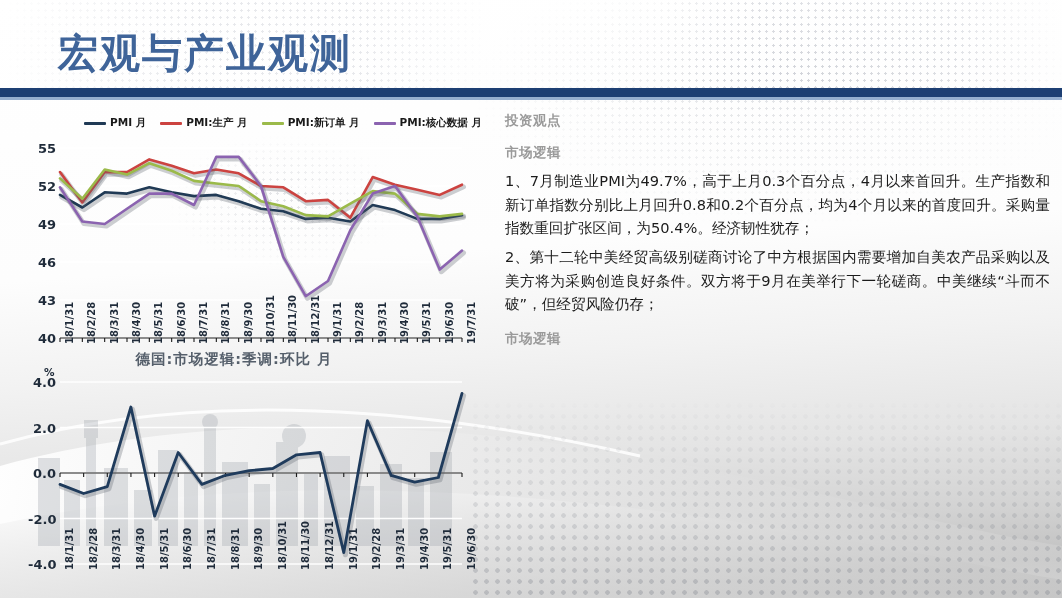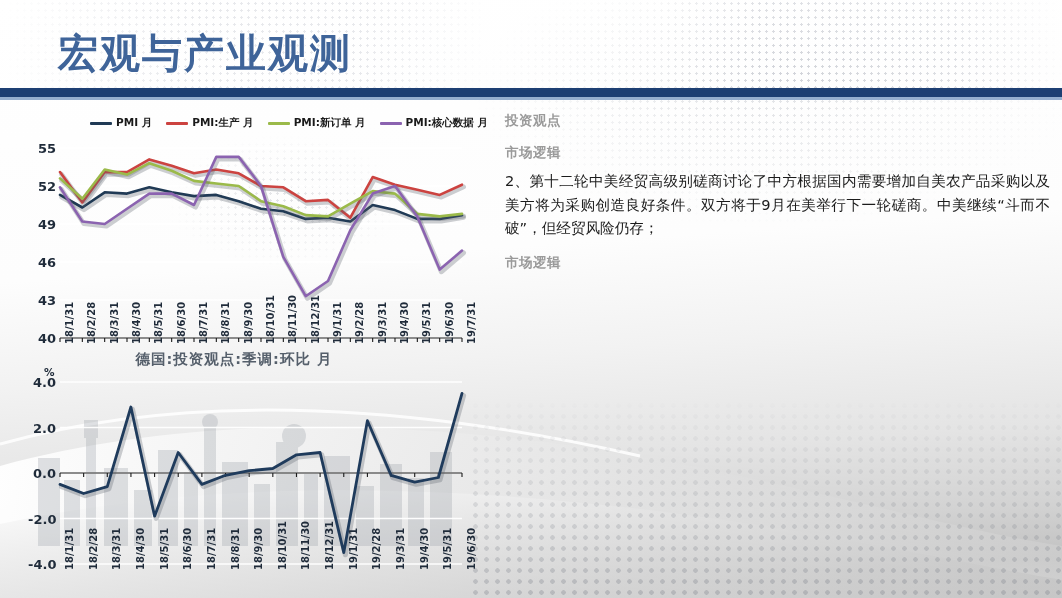--- a/index.html
+++ b/index.html
@@ -56,21 +56,21 @@
     font-size:40px;font-weight:bold;color:#3f6499;letter-spacing:2px;
     font-family:"DejaVu Sans","Liberation Sans",sans-serif;
     text-shadow:1px 1px 0 rgba(255,255,255,.8);
   }
   .title-rule{position:absolute;left:0;top:88px;width:100%;height:9px;background:#1d3f73;}
   .title-rule-lo{position:absolute;left:0;top:97px;width:100%;height:3px;background:#3f6ea8;opacity:.55;}
 
   
   .chart-col{position:absolute;left:0;top:104px;width:480px;height:494px;}
 
-  .legend{position:absolute;left:90px;top:12px;display:flex;gap:14px;align-items:center;}
+  .legend{position:absolute;left:84px;top:12px;display:flex;gap:14px;align-items:center;}
   .leg-item{display:flex;align-items:center;gap:4px;}
   .leg-swatch{width:22px;height:3px;display:inline-block;border-radius:1px;}
   .leg-label{font-size:10.5px;color:#1a1a1a;font-weight:bold;white-space:nowrap;
     font-family:"DejaVu Sans","Liberation Sans",sans-serif;}
 
   .plot{position:absolute;}
   .ytick{position:absolute;font-size:13px;font-weight:bold;color:#1f2b3a;text-align:right;width:26px;
     font-family:"DejaVu Sans","Liberation Sans",sans-serif;}
   .xtick{position:absolute;font-size:10px;font-weight:bold;color:#1f2b3a;
     transform:rotate(-90deg);transform-origin:left top;white-space:nowrap;
@@ -208,21 +208,21 @@
           <path d="M34.0,52.9 L56.3,65.5 L78.7,50.3 L101.0,51.6 L123.3,45.3 L145.7,50.3 L168.0,54.1 L190.3,52.9 L212.7,59.2 L235.0,66.8 L257.3,69.3 L279.7,76.9 L302.0,75.7 L324.3,79.5 L346.7,63.0 L369.0,68.1 L391.3,76.9 L413.7,76.9 L436.0,73.1" fill="none" stroke="rgba(90,95,105,.30)" stroke-width="4.800000000000001" transform="translate(1.6,2.2)" stroke-linejoin="round" stroke-linecap="round"></path>
           <path d="M34.0,52.9 L56.3,65.5 L78.7,50.3 L101.0,51.6 L123.3,45.3 L145.7,50.3 L168.0,54.1 L190.3,52.9 L212.7,59.2 L235.0,66.8 L257.3,69.3 L279.7,76.9 L302.0,75.7 L324.3,79.5 L346.7,63.0 L369.0,68.1 L391.3,76.9 L413.7,76.9 L436.0,73.1" fill="none" stroke="#203a55" stroke-width="2.6" stroke-linejoin="round" stroke-linecap="round"></path>
           <path d="M34.0,30.1 L56.3,60.5 L78.7,30.1 L101.0,30.1 L123.3,17.4 L145.7,23.7 L168.0,31.3 L190.3,27.5 L212.7,31.3 L235.0,44.0 L257.3,45.3 L279.7,59.2 L302.0,57.9 L324.3,75.7 L346.7,35.1 L369.0,42.7 L391.3,47.8 L413.7,52.9 L436.0,42.7" fill="none" stroke="rgba(90,95,105,.30)" stroke-width="4.800000000000001" transform="translate(1.6,2.2)" stroke-linejoin="round" stroke-linecap="round"></path>
           <path d="M34.0,30.1 L56.3,60.5 L78.7,30.1 L101.0,30.1 L123.3,17.4 L145.7,23.7 L168.0,31.3 L190.3,27.5 L212.7,31.3 L235.0,44.0 L257.3,45.3 L279.7,59.2 L302.0,57.9 L324.3,75.7 L346.7,35.1 L369.0,42.7 L391.3,47.8 L413.7,52.9 L436.0,42.7" fill="none" stroke="#cc4340" stroke-width="2.6" stroke-linejoin="round" stroke-linecap="round"></path>
           <path d="M34.0,36.4 L56.3,56.7 L78.7,27.5 L101.0,32.6 L123.3,21.2 L145.7,28.8 L168.0,38.9 L190.3,41.5 L212.7,44.0 L235.0,59.2 L257.3,64.3 L279.7,73.1 L302.0,74.4 L324.3,61.7 L346.7,49.1 L369.0,51.6 L391.3,71.9 L413.7,74.4 L436.0,71.9" fill="none" stroke="rgba(90,95,105,.30)" stroke-width="4.800000000000001" transform="translate(1.6,2.2)" stroke-linejoin="round" stroke-linecap="round"></path>
           <path d="M34.0,36.4 L56.3,56.7 L78.7,27.5 L101.0,32.6 L123.3,21.2 L145.7,28.8 L168.0,38.9 L190.3,41.5 L212.7,44.0 L235.0,59.2 L257.3,64.3 L279.7,73.1 L302.0,74.4 L324.3,61.7 L346.7,49.1 L369.0,51.6 L391.3,71.9 L413.7,74.4 L436.0,71.9" fill="none" stroke="#9bba4a" stroke-width="2.6" stroke-linejoin="round" stroke-linecap="round"></path>
           <path d="M34.0,45.3 L56.3,79.5 L78.7,82.0 L101.0,66.8 L123.3,51.6 L145.7,51.6 L168.0,63.0 L190.3,14.9 L212.7,14.9 L235.0,44.0 L257.3,114.9 L279.7,154.2 L302.0,139.0 L324.3,88.3 L346.7,51.6 L369.0,44.0 L391.3,74.4 L413.7,127.6 L436.0,108.6" fill="none" stroke="rgba(90,95,105,.30)" stroke-width="4.800000000000001" transform="translate(1.6,2.2)" stroke-linejoin="round" stroke-linecap="round"></path>
           <path d="M34.0,45.3 L56.3,79.5 L78.7,82.0 L101.0,66.8 L123.3,51.6 L145.7,51.6 L168.0,63.0 L190.3,14.9 L212.7,14.9 L235.0,44.0 L257.3,114.9 L279.7,154.2 L302.0,139.0 L324.3,88.3 L346.7,51.6 L369.0,44.0 L391.3,74.4 L413.7,127.6 L436.0,108.6" fill="none" stroke="#8b63b0" stroke-width="2.6" stroke-linejoin="round" stroke-linecap="round"></path>
         </svg><div class="ytick" style="left: 2px; top: 189px; width: 28px;">40</div><div class="ytick" style="left: 2px; top: 151px; width: 28px;">43</div><div class="ytick" style="left: 2px; top: 113px; width: 28px;">46</div><div class="ytick" style="left: 2px; top: 75px; width: 28px;">49</div><div class="ytick" style="left: 2px; top: 37px; width: 28px;">52</div><div class="ytick" style="left: 2px; top: -1px; width: 28px;">55</div><div class="xtick" style="left: 38px; top: 202px;">18/1/31</div><div class="xtick" style="left: 60.3333px; top: 202px;">18/2/28</div><div class="xtick" style="left: 82.6667px; top: 202px;">18/3/31</div><div class="xtick" style="left: 105px; top: 202px;">18/4/30</div><div class="xtick" style="left: 127.333px; top: 202px;">18/5/31</div><div class="xtick" style="left: 149.667px; top: 202px;">18/6/30</div><div class="xtick" style="left: 172px; top: 202px;">18/7/31</div><div class="xtick" style="left: 194.333px; top: 202px;">18/8/31</div><div class="xtick" style="left: 216.667px; top: 202px;">18/9/30</div><div class="xtick" style="left: 239px; top: 202px;">18/10/31</div><div class="xtick" style="left: 261.333px; top: 202px;">18/11/30</div><div class="xtick" style="left: 283.667px; top: 202px;">18/12/31</div><div class="xtick" style="left: 306px; top: 202px;">19/1/31</div><div class="xtick" style="left: 328.333px; top: 202px;">19/2/28</div><div class="xtick" style="left: 350.667px; top: 202px;">19/3/31</div><div class="xtick" style="left: 373px; top: 202px;">19/4/30</div><div class="xtick" style="left: 395.333px; top: 202px;">19/5/31</div><div class="xtick" style="left: 417.667px; top: 202px;">19/6/30</div><div class="xtick" style="left: 440px; top: 202px;">19/7/31</div></div>
 
-    <div class="chart2-title">德国:投资观点:季调:环比 月</div>
+    <div class="chart2-title">德国:市场逻辑:季调:环比 月</div>
     <span class="unit-label" style="left:44px;top:262px;">%</span>
 
     <div class="plot" id="plot2" style="left:26px;top:272px;width:442px;height:192px;"><svg width="442" height="192">
           <line x1="34" x2="436" y1="188" y2="188" stroke="#ffffff" stroke-width="1.4" stroke-opacity=".95"></line>
           <line x1="34" x2="436" y1="142.5" y2="142.5" stroke="#ffffff" stroke-width="1.4" stroke-opacity=".95"></line>
           <line x1="34" x2="436" y1="97" y2="97" stroke="#ffffff" stroke-width="1.4" stroke-opacity=".95"></line>
           <line x1="34" x2="436" y1="51.5" y2="51.5" stroke="#ffffff" stroke-width="1.4" stroke-opacity=".95"></line>
           <line x1="34" x2="436" y1="6" y2="6" stroke="#ffffff" stroke-width="1.4" stroke-opacity=".95"></line>
           <line x1="34" x2="436" y1="97" y2="97" stroke="#1a1a1a" stroke-width="1.2"></line>
           <line x1="34" x2="34" y1="97" y2="101" stroke="#1a1a1a" stroke-width="1.1"></line>
@@ -248,20 +248,21 @@
         </svg><div class="ytick" style="left: 2px; top: 181px; width: 28px;">-4.0</div><div class="ytick" style="left: 2px; top: 135.5px; width: 28px;">-2.0</div><div class="ytick" style="left: 2px; top: 90px; width: 28px;">0.0</div><div class="ytick" style="left: 2px; top: 44.5px; width: 28px;">2.0</div><div class="ytick" style="left: 2px; top: -1px; width: 28px;">4.0</div><div class="xtick" style="left: 38px; top: 194px;">18/1/31</div><div class="xtick" style="left: 61.6471px; top: 194px;">18/2/28</div><div class="xtick" style="left: 85.2941px; top: 194px;">18/3/31</div><div class="xtick" style="left: 108.941px; top: 194px;">18/4/30</div><div class="xtick" style="left: 132.588px; top: 194px;">18/5/31</div><div class="xtick" style="left: 156.235px; top: 194px;">18/6/30</div><div class="xtick" style="left: 179.882px; top: 194px;">18/7/31</div><div class="xtick" style="left: 203.529px; top: 194px;">18/8/31</div><div class="xtick" style="left: 227.176px; top: 194px;">18/9/30</div><div class="xtick" style="left: 250.824px; top: 194px;">18/10/31</div><div class="xtick" style="left: 274.471px; top: 194px;">18/11/30</div><div class="xtick" style="left: 298.118px; top: 194px;">18/12/31</div><div class="xtick" style="left: 321.765px; top: 194px;">19/1/31</div><div class="xtick" style="left: 345.412px; top: 194px;">19/2/28</div><div class="xtick" style="left: 369.059px; top: 194px;">19/3/31</div><div class="xtick" style="left: 392.706px; top: 194px;">19/4/30</div><div class="xtick" style="left: 416.353px; top: 194px;">19/5/31</div><div class="xtick" style="left: 440px; top: 194px;">19/6/30</div></div>
   </div>
 
   <div class="text-col" id="panel">
       <div class="sec">
         <div class="sec-head">投资观点</div>
       </div>
       <div class="sec sec-logic">
         <div class="sec-head">市场逻辑</div>
         <div class="sec-body">
+          <p>1、7月制造业PMI为49.7%，高于上月0.3个百分点，4月以来首回升。生产指数和新订单指数分别比上月回升0.8和0.2个百分点，均为4个月以来的首度回升。采购量指数重回扩张区间，为50.4%。经济韧性犹存；</p>
           <p>2、第十二轮中美经贸高级别磋商讨论了中方根据国内需要增加自美农产品采购以及美方将为采购创造良好条件。双方将于9月在美举行下一轮磋商。中美继续“斗而不破”，但经贸风险仍存；</p>
         </div>
       </div>
       <div class="sec">
         <div class="sec-head">市场逻辑</div>
       </div>
     </div>
 
 </div>
 

